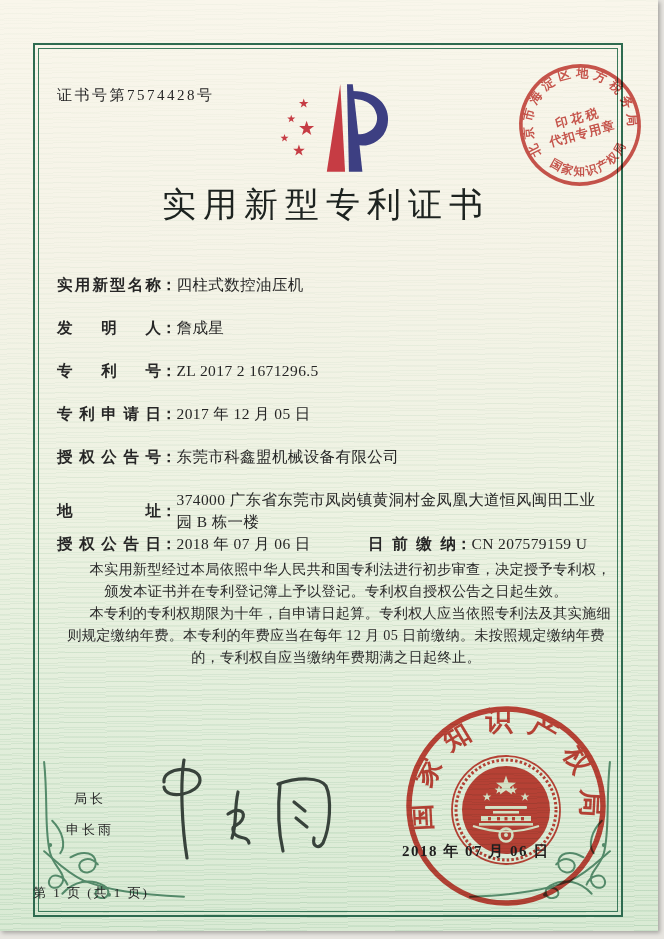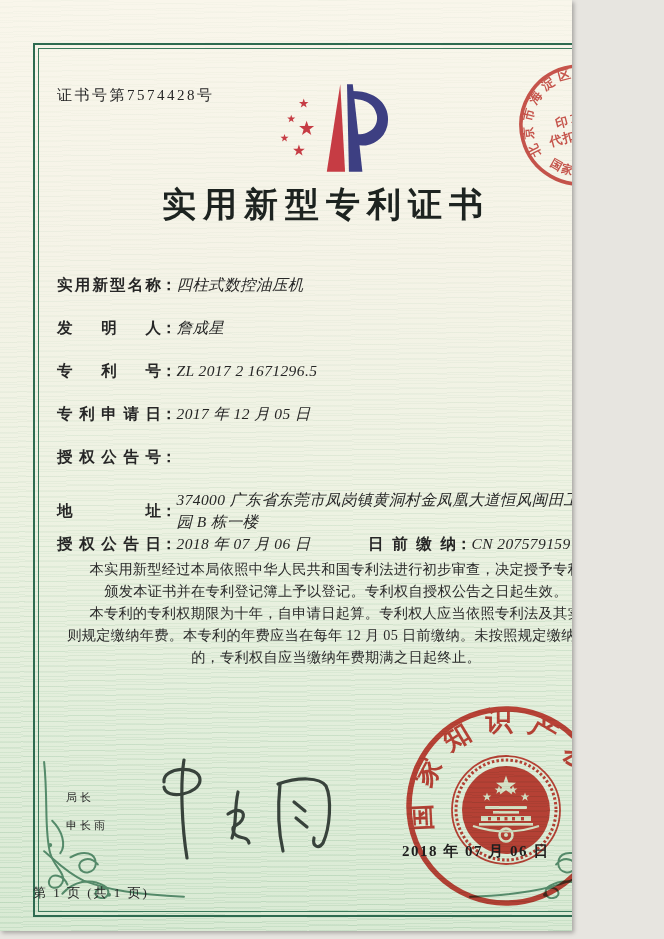--- a/index.html
+++ b/index.html
@@ -3,59 +3,59 @@
 <meta charset="utf-8">
 <style>
   html,body{margin:0;padding:0;}
   body{
     width:664px;height:939px;position:relative;overflow:hidden;
     background:#e7e5e0;
     font-family:"Liberation Serif","DejaVu Serif",serif;
     color:#262626;
   }
   .paper{
-    position:absolute;left:0;top:0;width:572px;height:931px;overflow:hidden;
+    position:absolute;left:0;top:0;width:658px;height:931px;overflow:hidden;
     background:linear-gradient(180deg,#f9f6eb 0%,#f5f3e7 28%,#edf2e2 55%,#e2eedb 78%,#d9ead4 100%);
     box-shadow:2px 2px 4px rgba(0,0,0,.28);
   }
   
   .paper::before{
     content:"";position:absolute;inset:0;pointer-events:none;
     background:
       repeating-linear-gradient(-1.2deg, rgba(110,170,125,.16) 0 1px, transparent 1px 5px),
       repeating-linear-gradient(1.4deg, rgba(110,170,125,.12) 0 1px, transparent 1px 7px);
     -webkit-mask-image:linear-gradient(180deg,rgba(0,0,0,.18) 0%,rgba(0,0,0,.30) 35%,rgba(0,0,0,.70) 70%,#000 100%);
     mask-image:linear-gradient(180deg,rgba(0,0,0,.18) 0%,rgba(0,0,0,.30) 35%,rgba(0,0,0,.70) 70%,#000 100%);
   }
   .frame{position:absolute;left:33px;top:43px;width:586px;height:870px;border:2px solid #2e6b50;}
   .frame::after{content:"";position:absolute;inset:3px;border:1px solid #3b7a5c;}
 
   .cert-no{position:absolute;left:57px;top:86px;font-size:15px;letter-spacing:2.5px;font-weight:500;}
   .logo{position:absolute;left:272px;top:78px;width:125px;height:102px;}
   .title{
     position:absolute;left:33px;top:182px;width:586px;text-align:center;
-    font-size:34px;font-weight:700;letter-spacing:7px;color:#1d2320;
+    font-size:34px;font-weight:400;letter-spacing:7px;color:#1d2320;
   }
 
   .fields{position:absolute;left:57px;top:274px;width:558px;font-size:15.5px;line-height:22px;}
   .frow{display:flex;align-items:center;margin-bottom:21px;position:relative;}
   .frow.addr{margin-bottom:0;}
   .flabel{
     flex:0 0 104px;width:104px;font-weight:600;
     text-align:justify;text-align-last:justify;
   }
   .fcolon{flex:0 0 14px;font-weight:600;}
-  .fvalue{letter-spacing:.4px;font-style:italic;}
+  .fvalue{letter-spacing:.4px;}
   .fvalue.addr-v{max-width:420px;}
   .grant-right{position:absolute;left:311px;top:0;display:flex;}
 
   .paras{position:absolute;left:56px;top:558px;width:560px;font-size:14.2px;line-height:22px;color:#2a2a2a;}
   .paras p{margin:0;text-indent:2em;letter-spacing:.3px;text-align:center;}
 
-  .signer{position:absolute;left:66px;top:790px;font-size:11px;letter-spacing:3px;font-weight:500;}
+  .signer{position:absolute;left:66px;top:790px;font-size:13px;letter-spacing:3px;font-weight:500;text-align:center;}
   .signer .name{margin-top:13px;}
   .signature{position:absolute;left:142px;top:754px;width:200px;height:110px;}
 
   .seal{position:absolute;left:398px;top:698px;width:216px;height:216px;mix-blend-mode:multiply;opacity:.93;}
   .seal-date{position:absolute;left:402px;top:842px;font-size:15px;letter-spacing:1.5px;color:#1e1e1e;font-weight:600;}
   .tax-stamp{position:absolute;left:505px;top:50px;width:150px;height:150px;mix-blend-mode:multiply;opacity:.88;}
 
   .flourish{position:absolute;width:152px;height:152px;}
   .flourish.bl{left:36px;top:760px;}
   .flourish.br{left:466px;top:760px;transform:scaleX(-1);}
@@ -154,20 +154,21 @@
       <span class="fvalue">ZL 2017 2 1671296.5</span>
     </div>
     <div class="frow">
       <span class="flabel">专利申请日</span>
         <span class="fcolon">：</span>
       <span class="fvalue">2017 年 12 月 05 日</span>
     </div>
     <div class="frow">
       <span class="flabel">授权公告号</span>
         <span class="fcolon">：</span>
+      <span class="fvalue">东莞市科鑫盟机械设备有限公司</span>
     </div>
     <div class="frow addr">
       <span class="flabel">地址</span>
         <span class="fcolon">：</span>
       <span class="fvalue addr-v">374000 广东省东莞市凤岗镇黄洞村金凤凰大道恒风闽田工业园 B 栋一楼</span>
     </div>
     <div class="frow">
       <span class="flabel">授权公告日</span>
         <span class="fcolon">：</span>
       <span class="fvalue">2018 年 07 月 06 日</span>

